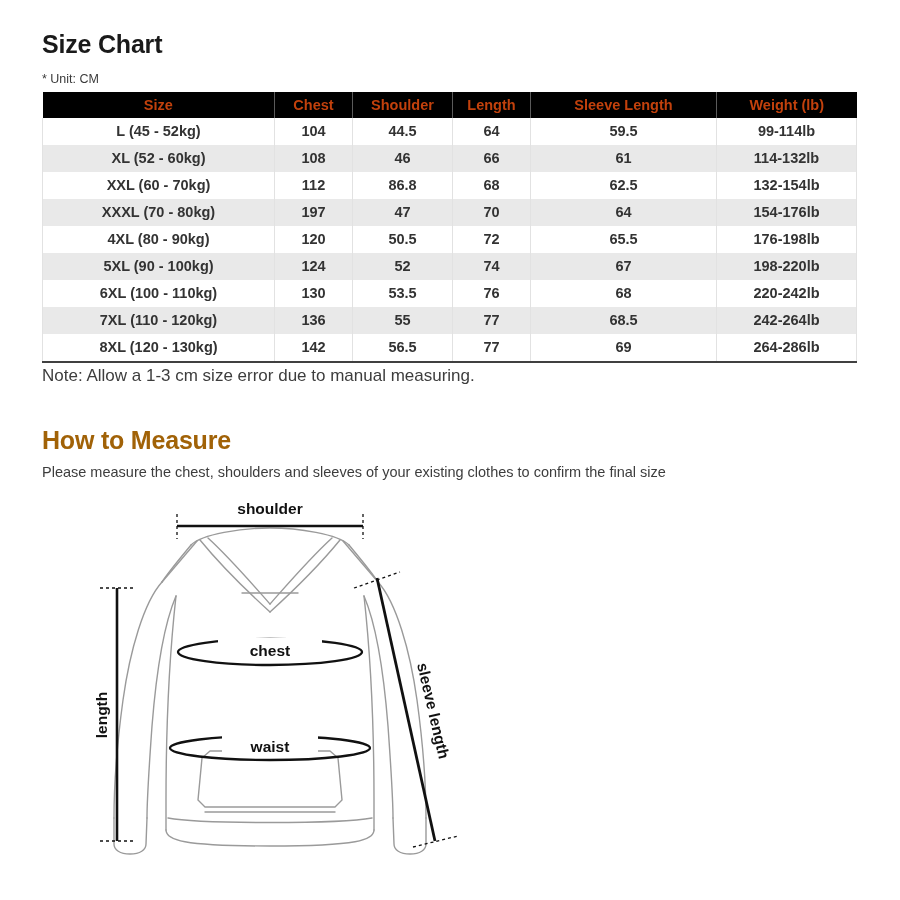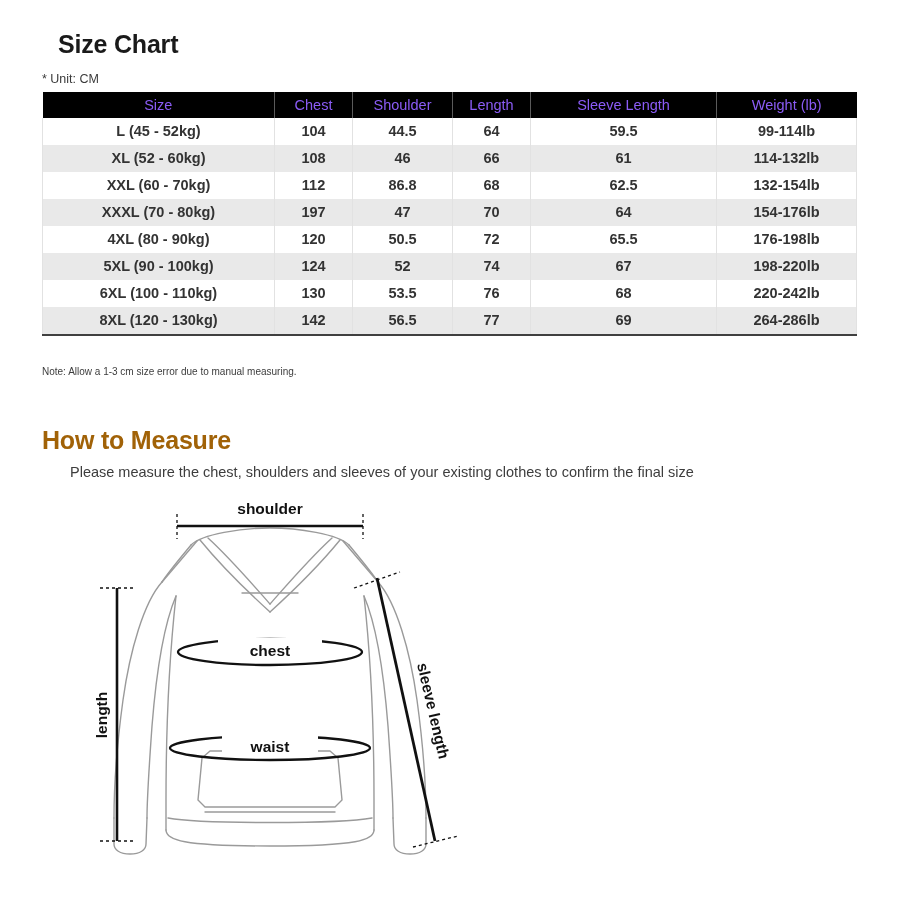--- a/index.html
+++ b/index.html
@@ -24,21 +24,20 @@
 
   
   .sc-title {
     position: absolute;
     left: 42px;
     top: 30px;
     font-size: 25px;
     font-weight: bold;
     color: #1a1a1a;
     letter-spacing: -0.2px;
-    margin-left: 16px;
   }
   .sc-unit {
     position: absolute;
     left: 42px;
     top: 72px;
     font-size: 12.5px;
     font-weight: normal;
     color: #3a3a3a;
   }
 
@@ -46,22 +45,22 @@
     position: absolute;
     left: 42px;
     top: 92px;
     width: 814px;
     border-collapse: collapse;
     table-layout: fixed;
     font-size: 14.5px;
   }
   table.size-table thead th {
     background: #000000;
-    color: #8b5cf6;
-    font-weight: normal;
+    color: #c2410c;
+    font-weight: bold;
     font-size: 14.5px;
     height: 20px;
     line-height: 26px;
     padding: 0;
     text-align: center;
     border-left: 1px solid #5a5a5a;
     border-right: 1px solid #5a5a5a;
   }
   table.size-table thead th:first-child { border-left: none; }
   table.size-table thead th:last-child  { border-right: none; }
@@ -85,41 +84,40 @@
   .col-chest    { width: 78px; }
   .col-shoulder { width: 100px; }
   .col-length   { width: 78px; }
   .col-sleeve   { width: 186px; }
   .col-weight   { width: 140px; }
 
   .sc-note {
     position: absolute;
     left: 42px;
     top: 366px;
-    font-size: 10px;
+    font-size: 17px;
     color: #3d3d3d;
   }
 
   
   .htm-title {
     position: absolute;
     left: 42px;
     top: 426px;
     font-size: 25px;
     font-weight: bold;
     color: #a16207;
     letter-spacing: -0.2px;
   }
   .htm-sub {
     position: absolute;
     left: 42px;
     top: 464px;
     font-size: 14.5px;
     color: #3d3d3d;
-    margin-left: 28px;
   }
 
   
   .diagram {
     position: absolute;
     left: 90px;
     top: 500px;
     width: 420px;
     height: 390px;
   }
@@ -210,20 +208,28 @@
       </tr>
       <tr>
         <td>6XL (100 - 110kg)</td>
         <td>130</td>
         <td>53.5</td>
         <td>76</td>
         <td>68</td>
         <td>220-242lb</td>
       </tr>
       <tr>
+        <td>7XL (110 - 120kg)</td>
+        <td>136</td>
+        <td>55</td>
+        <td>77</td>
+        <td>68.5</td>
+        <td>242-264lb</td>
+      </tr>
+      <tr>
         <td>8XL (120 - 130kg)</td>
         <td>142</td>
         <td>56.5</td>
         <td>77</td>
         <td>69</td>
         <td>264-286lb</td>
       </tr>
     </tbody>
   </table>
 

